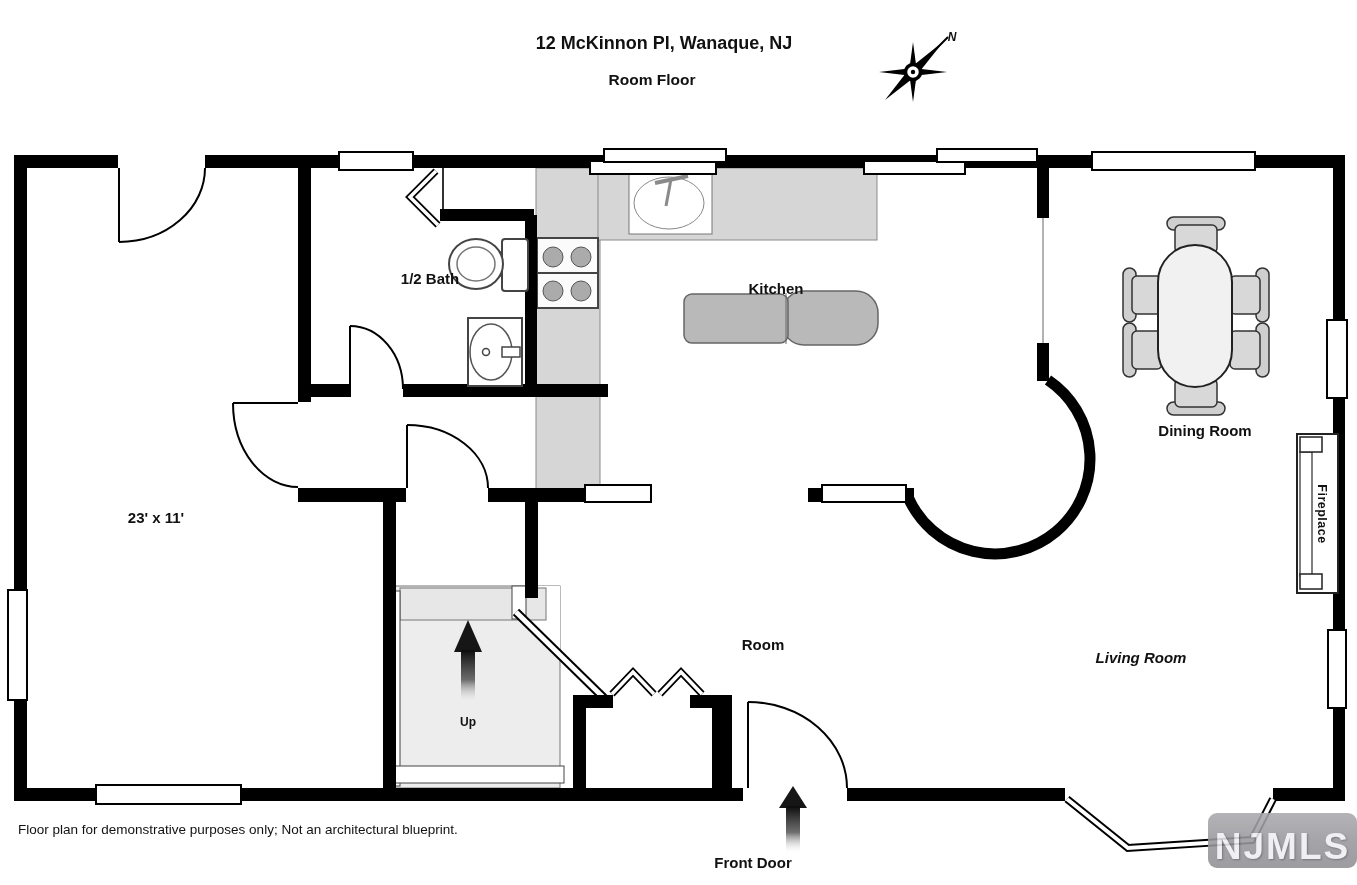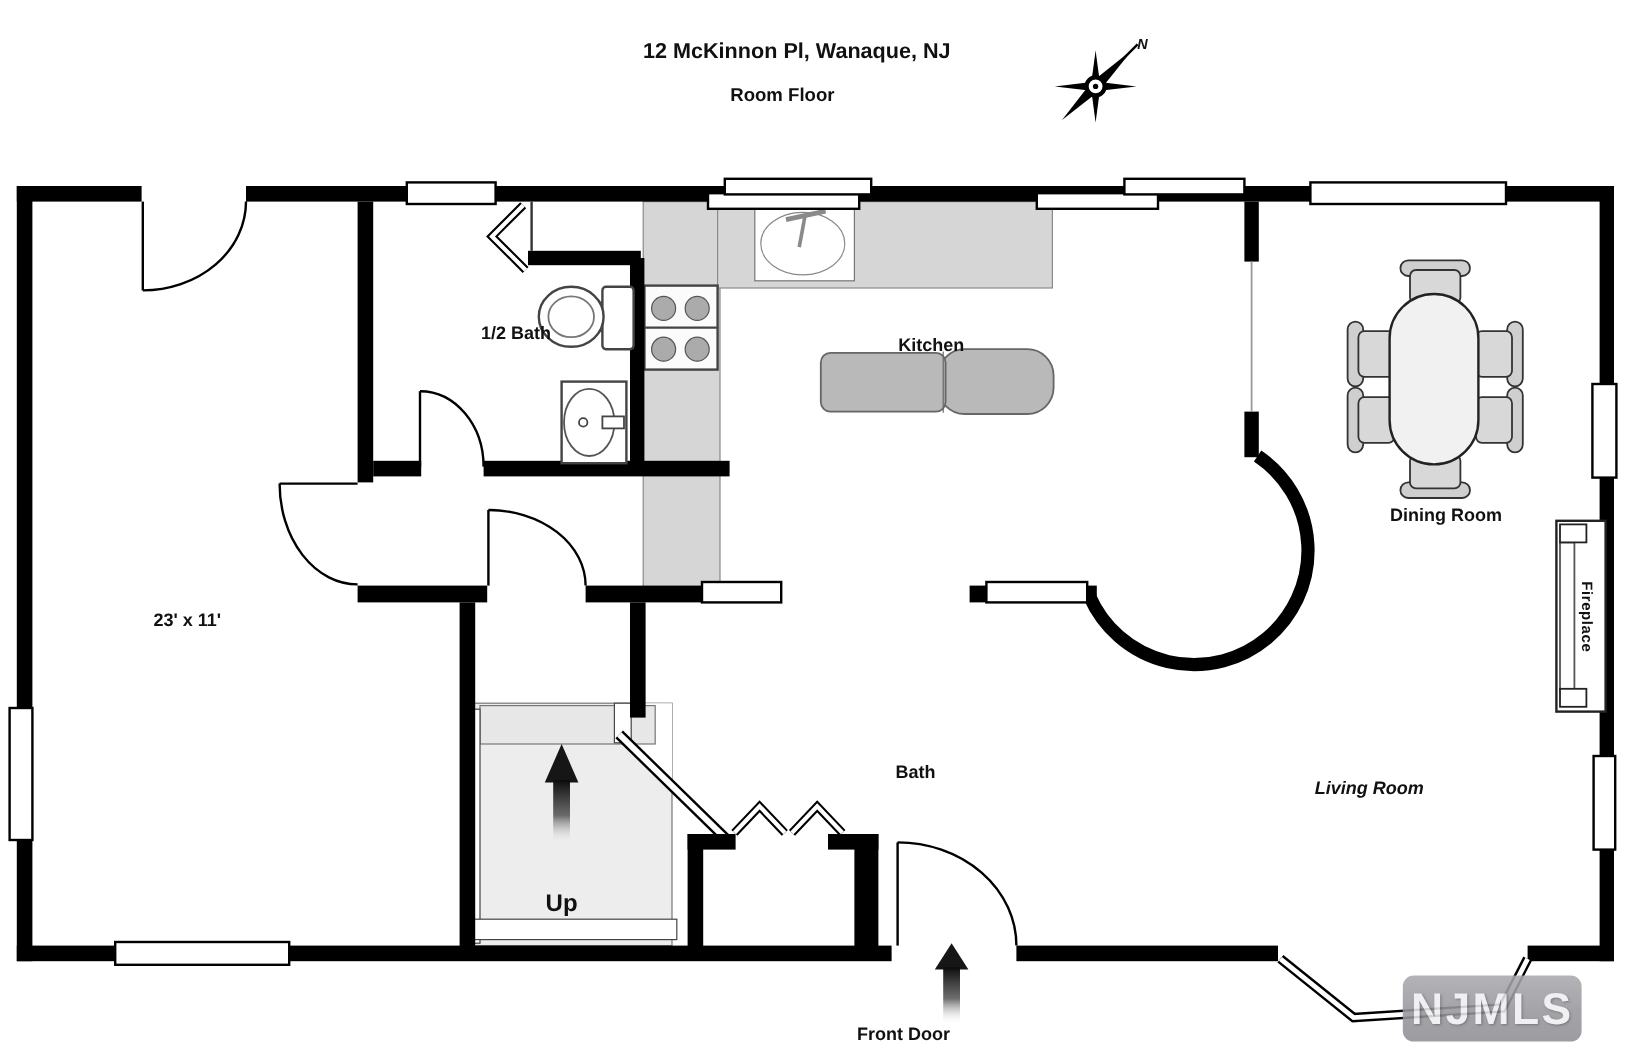--- a/index.html
+++ b/index.html
@@ -8,23 +8,23 @@
   #plan-svg{position:absolute;left:0;top:0;}
   .lbl{position:absolute;font-weight:bold;color:#111;transform:translate(-50%,-50%);
        white-space:nowrap;font-family:"Liberation Sans",sans-serif;}
   .lbl-title{font-size:18px;}
   .lbl-sub{font-size:15.5px;}
   .lbl-room{font-size:15px;}
   .lbl-n{font-size:12px;font-style:italic;}
   .lbl-fireplace{font-size:12.5px;transform:translate(-50%,-50%) rotate(90deg);letter-spacing:.5px;}
   #disclaimer{position:absolute;left:18px;top:822px;font-size:13.5px;color:#111;
               font-family:"Liberation Sans",sans-serif;white-space:nowrap;}
-  #watermark{position:absolute;left:1169px;top:813px;width:149px;height:55px;
+  #watermark{position:absolute;left:1208px;top:813px;width:149px;height:55px;
              background:linear-gradient(180deg,#aaaaae 0%,#97979c 55%,#8f8f95 100%);
-             opacity:.88;border-radius:9px;display:flex;align-items:center;justify-content:center;
+             opacity:.88;border-radius:9px;display:flex;align-items:flex-end;justify-content:center;
              font-weight:bold;font-size:37px;letter-spacing:2px;color:#eeeef2;
              text-shadow:1px 1px 2px rgba(60,60,70,.55);
              font-family:"Liberation Sans",sans-serif;}
 </style>
 </head>
 <body>
 
 <div id="stage">
 
   <svg id="plan-svg" width="1357" height="885" viewBox="0 0 1357 885">
@@ -205,24 +205,25 @@
   </svg>
 
   <div class="lbl lbl-title" style="left:664px;top:43px;">12 McKinnon Pl, Wanaque, NJ</div>
   <div class="lbl lbl-sub" style="left:652px;top:80px;">Room Floor</div>
   <div class="lbl lbl-n" style="left:952px;top:37px;">N</div>
 
   <div class="lbl lbl-room" style="left:402px;top:278px;margin-left:28px;">1/2 Bath</div>
   <div class="lbl lbl-room" style="left:776px;top:288px;">Kitchen</div>
   <div class="lbl lbl-room" style="left:1193px;top:430px;margin-left:12px;">Dining Room</div>
   <div class="lbl lbl-room" style="left:1141px;top:657px;font-style:italic;">Living Room</div>
-  <div class="lbl lbl-room" style="left:763px;top:644px;">Bath</div>
+  <div class="lbl lbl-room" style="left:763px;top:644px;">Room</div>
   <div class="lbl lbl-room" style="left:156px;top:517px;">23' x 11'</div>
   <div class="lbl lbl-fireplace" style="left:1322px;top:514px;">Fireplace</div>
-  <div class="lbl lbl-room" style="left:468px;top:754px;font-size:20px;">Up</div>
+  <div class="lbl lbl-room" style="left:468px;top:722px;font-size:12px;">Up</div>
   <div class="lbl lbl-room" style="left:753px;top:862px;">Front Door</div>
 
+  <div id="disclaimer">Floor plan for demonstrative purposes only; Not an architectural blueprint.</div>
 
   <div id="watermark">
     <span>NJMLS</span>
   </div>
 
 </div>
 
 </body></html>

